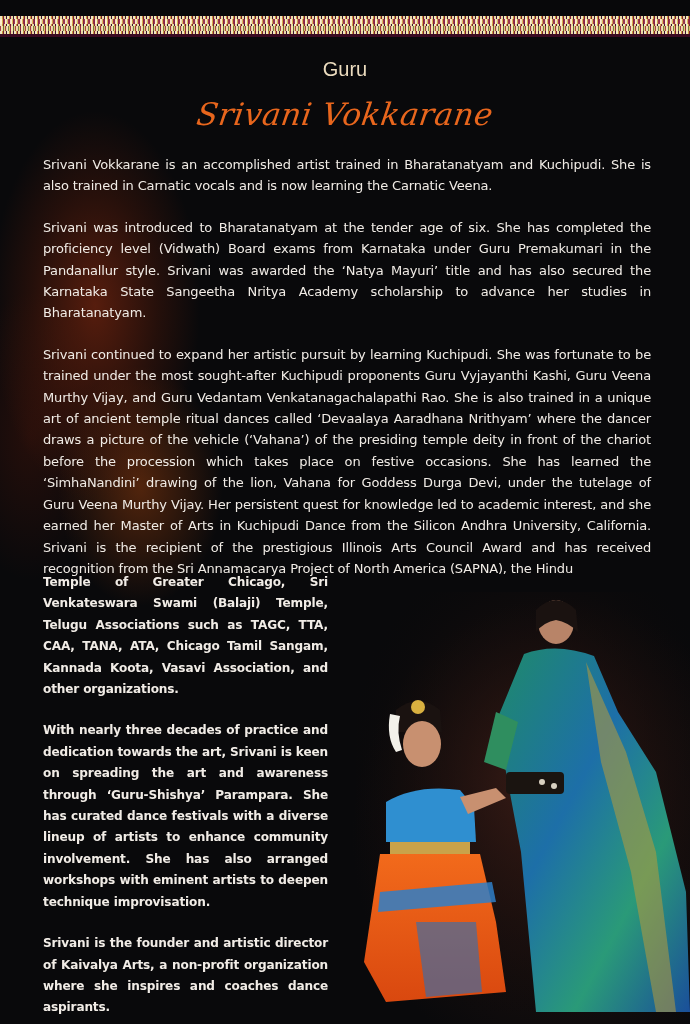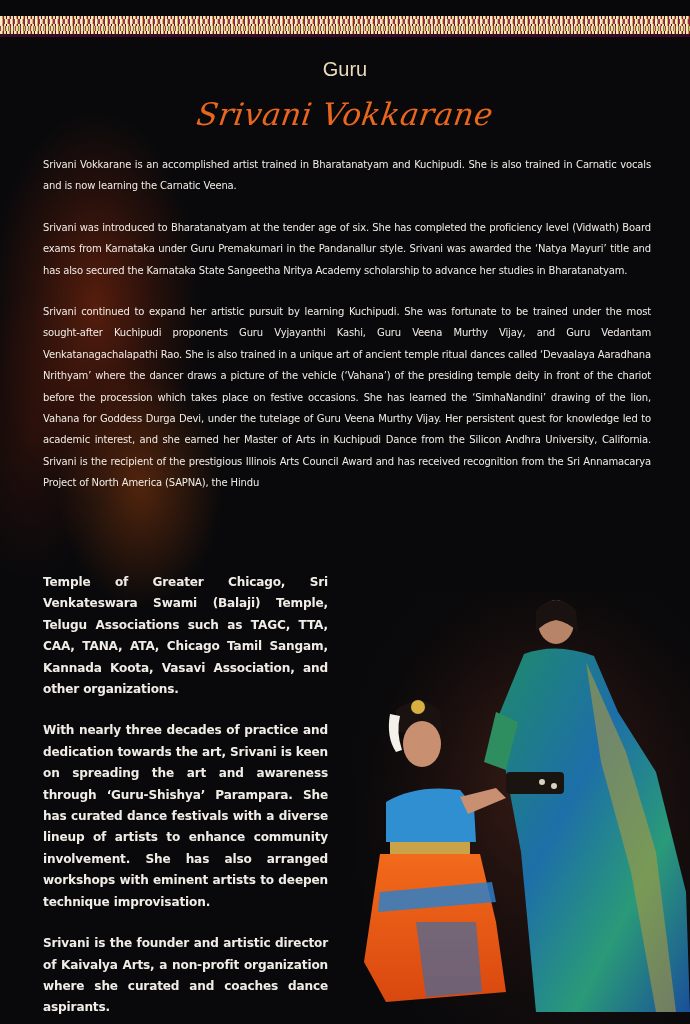--- a/index.html
+++ b/index.html
@@ -40,21 +40,21 @@
       font-family: "Liberation Sans", sans-serif; font-size: 20px; color: #ecdcbf;
     }
     .header-name {
       position: absolute; top: 80px; left: 0; width: 690px; text-align: center;
       font-family: "DejaVu Serif", serif; font-style: italic; font-size: 31px;
       color: #e8661d; letter-spacing: 0.5px;
       transform: skewX(-8deg);
     }
 
     .text {
-      color: #f1ece6; font-family: "DejaVu Sans", sans-serif; font-size: 10px;
+      color: #f1ece6; font-family: "DejaVu Sans", sans-serif; font-size: 13px;
       line-height: 21.4px; text-align: justify; letter-spacing: -0.15px;
     }
     .text p { margin-bottom: 20px; }
     .full { position: absolute; left: 43px; top: 138px; width: 608px; }
     .narrow { position: absolute; left: 43px; top: 556px; width: 285px; font-size: 12.1px; font-weight: bold; }
     .narrow p { margin-bottom: 20px; }
 
     .photo {
       position: absolute; left: 356px; top: 576px; width: 334px; height: 420px;
     }
@@ -71,21 +71,21 @@
 
   <div class="text full">
     <p>Srivani Vokkarane is an accomplished artist trained in Bharatanatyam and Kuchipudi. She is also trained in Carnatic vocals and is now learning the Carnatic Veena.</p>
     <p>Srivani was introduced to Bharatanatyam at the tender age of six. She has completed the proficiency level (Vidwath) Board exams from Karnataka under Guru Premakumari in the Pandanallur style. Srivani was awarded the ‘Natya Mayuri’ title and has also secured the Karnataka State Sangeetha Nritya Academy scholarship to advance her studies in Bharatanatyam.</p>
     <p style="margin-bottom:0">Srivani continued to expand her artistic pursuit by learning Kuchipudi. She was fortunate to be trained under the most sought-after Kuchipudi proponents Guru Vyjayanthi Kashi, Guru Veena Murthy Vijay, and Guru Vedantam Venkatanagachalapathi Rao. She is also trained in a unique art of ancient temple ritual dances called ‘Devaalaya Aaradhana Nrithyam’ where the dancer draws a picture of the vehicle (‘Vahana’) of the presiding temple deity in front of the chariot before the procession which takes place on festive occasions. She has learned the ‘SimhaNandini’ drawing of the lion, Vahana for Goddess Durga Devi, under the tutelage of Guru Veena Murthy Vijay. Her persistent quest for knowledge led to academic interest, and she earned her Master of Arts in Kuchipudi Dance from the Silicon Andhra University, California. Srivani is the recipient of the prestigious Illinois Arts Council Award and has received recognition from the Sri Annamacarya Project of North America (SAPNA), the Hindu</p>
   </div>
 
   <div class="text narrow">
     <p>Temple of Greater Chicago, Sri Venkateswara Swami (Balaji) Temple, Telugu Associations such as TAGC, TTA, CAA, TANA, ATA, Chicago Tamil Sangam, Kannada Koota, Vasavi Association, and other organizations.</p>
     <p>With nearly three decades of practice and dedication towards the art, Srivani is keen on spreading the art and awareness through ‘Guru-Shishya’ Parampara. She has curated dance festivals with a diverse lineup of artists to enhance community involvement. She has also arranged workshops with eminent artists to deepen technique improvisation.</p>
-    <p>Srivani is the founder and artistic director of Kaivalya Arts, a non-profit organization where she curated and coaches dance aspirants.</p>
+    <p>Srivani is the founder and artistic director of Kaivalya Arts, a non-profit organization where she inspires and coaches dance aspirants.</p>
   </div>
 
   <svg class="photo" viewBox="0 0 334 420" xmlns="http://www.w3.org/2000/svg">
     <defs>
       <radialGradient id="bgGlow" cx="0.55" cy="0.45" r="0.6">
         <stop offset="0" stop-color="#3a1c16"></stop>
         <stop offset="1" stop-color="#0a0808" stop-opacity="0"></stop>
       </radialGradient>
       <linearGradient id="saree" x1="0" y1="0" x2="1" y2="1">
         <stop offset="0" stop-color="#1f8a6a"></stop>

